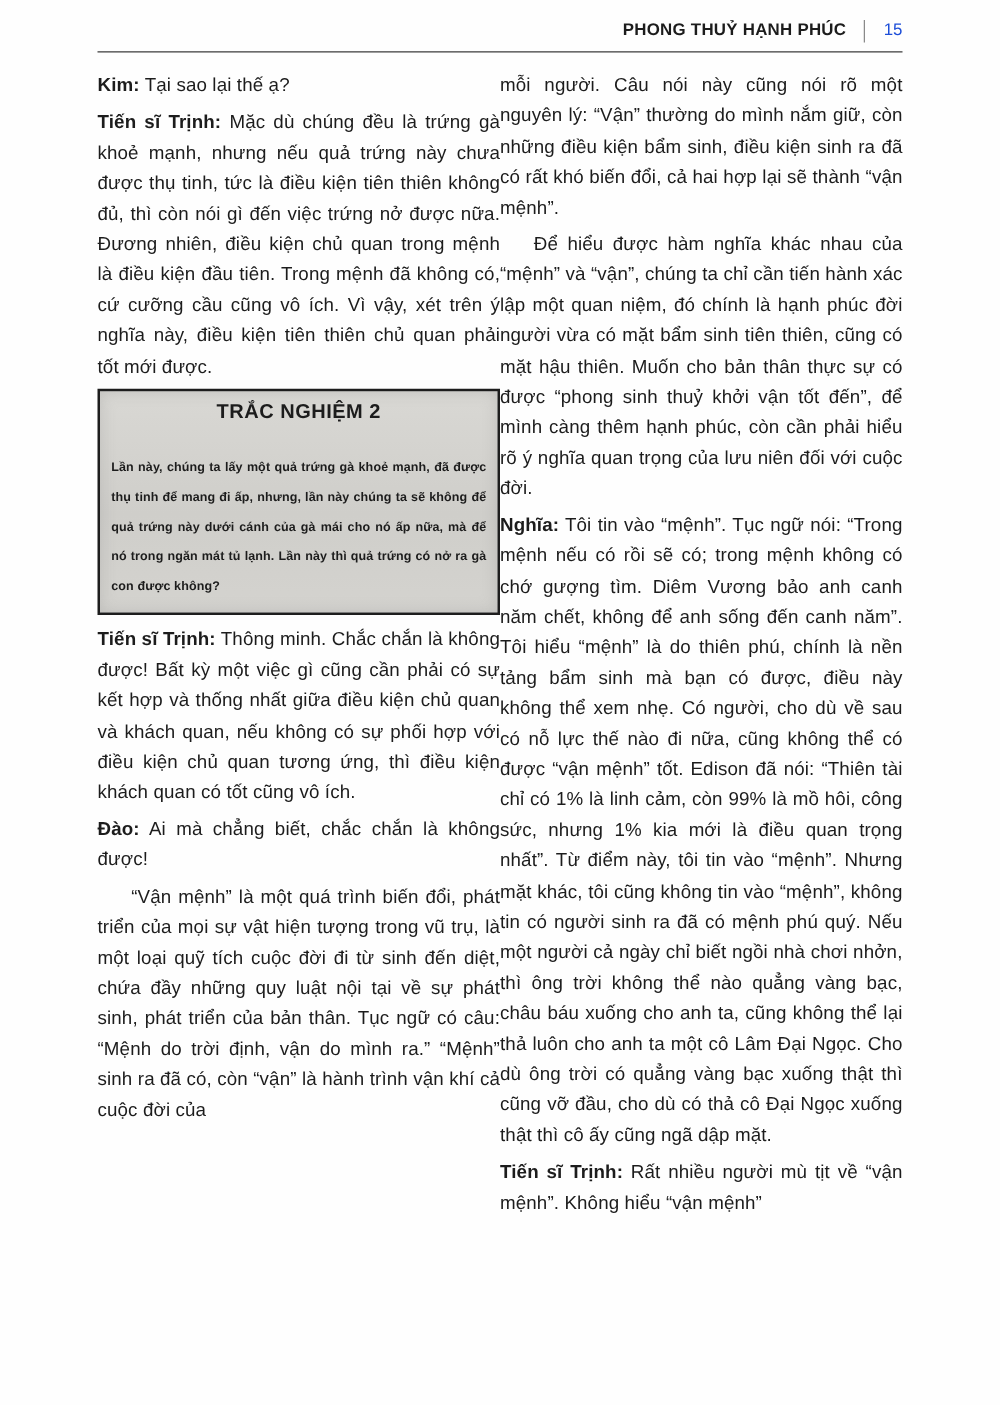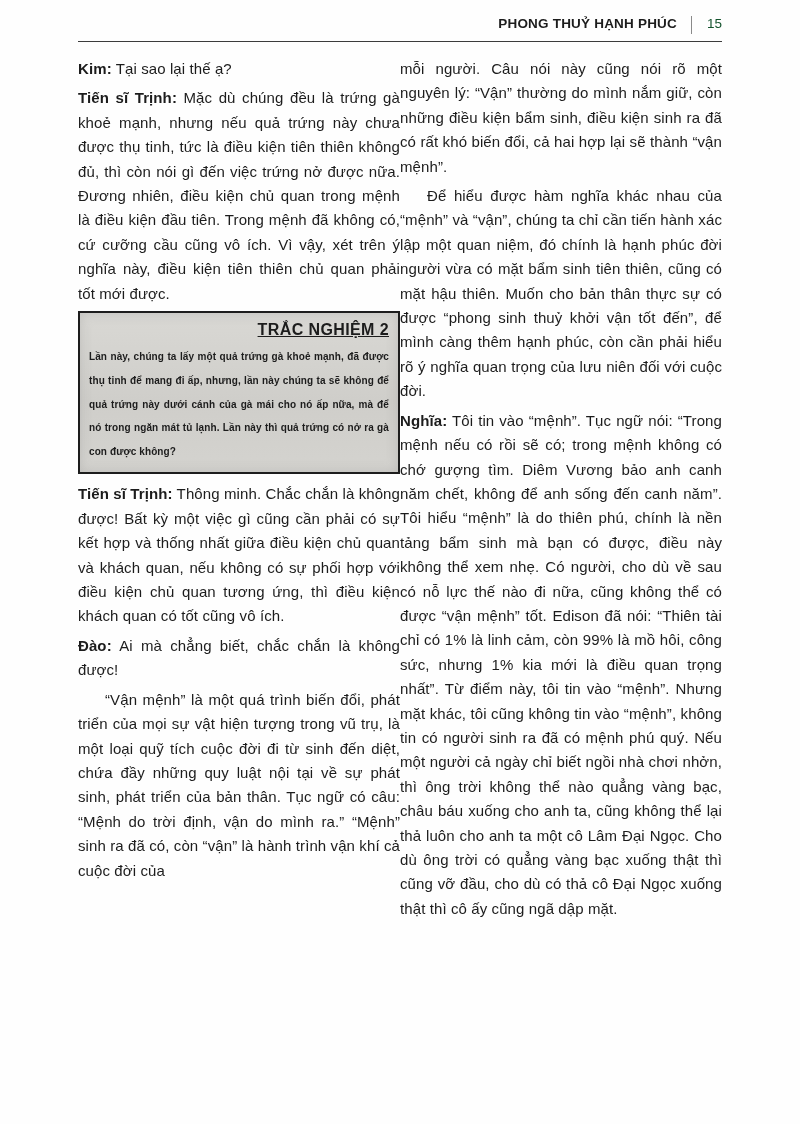--- a/index.html
+++ b/index.html
@@ -25,21 +25,21 @@
     letter-spacing: 0.2px;
   }
   .header .vdiv {
     width: 1px;
     height: 18px;
     background: #8a8a8a;
     margin: 0 14px;
   }
   .header .pageno {
     font-size: 13.5px;
-    color: #14532d;
+    color: #1d4ed8;
     min-width: 16px;
     text-align: right;
   }
   .rule {
     border: none;
     border-top: 1.5px solid #3c3c3c;
     margin-bottom: 15px;
   }
 
   
@@ -58,25 +58,24 @@
   
   .quiz-box {
     border: 2px solid #1d1d1d;
     background: linear-gradient(180deg, #d9d8d4 0%, #cfceca 55%, #d4d3cf 100%);
     padding: 5px 9px 9px 9px;
     margin: 5px 0 8px 0;
     font-weight: bold;
     box-shadow: inset 0 0 12px rgba(120,120,120,0.25);
   }
   .quiz-title {
-    text-align: right;
+    text-align: center;
     font-size: 16px;
     letter-spacing: 0.4px;
-    margin-bottom: 3px;
-    text-decoration: underline;
+    margin-bottom: 21px;
   }
   .quiz-text {
     text-align: justify;
     font-size: 10px;
     line-height: 23.6px;
   }
 </style>
 </head>
 <body>
 
@@ -98,16 +97,17 @@
           <div class="quiz-text">Lần này, chúng ta lấy một quả trứng gà khoẻ mạnh, đã được thụ tinh để mang đi ấp, nhưng, lần này chúng ta sẽ không để quả trứng này dưới cánh của gà mái cho nó ấp nữa, mà để nó trong ngăn mát tủ lạnh. Lần này thì quả trứng có nở ra gà con được không?</div>
         </div>
         <p class="para"><b class="speaker">Tiến sĩ Trịnh:</b> Thông minh. Chắc chắn là không được! Bất kỳ một việc gì cũng cần phải có sự kết hợp và thống nhất giữa điều kiện chủ quan và khách quan, nếu không có sự phối hợp với điều kiện chủ quan tương ứng, thì điều kiện khách quan có tốt cũng vô ích.</p>
         <p class="para"><b class="speaker">Đào:</b> Ai mà chẳng biết, chắc chắn là không được!</p>
         <p class="para indent">“Vận mệnh” là một quá trình biến đổi, phát triển của mọi sự vật hiện tượng trong vũ trụ, là một loại quỹ tích cuộc đời đi từ sinh đến diệt, chứa đầy những quy luật nội tại về sự phát sinh, phát triển của bản thân. Tục ngữ có câu: “Mệnh do trời định, vận do mình ra.” “Mệnh” sinh ra đã có, còn “vận” là hành trình vận khí cả cuộc đời của</p>
       </div>
     <div class="col" id="col-right">
         <p class="para">mỗi người. Câu nói này cũng nói rõ một nguyên lý: “Vận” thường do mình nắm giữ, còn những điều kiện bẩm sinh, điều kiện sinh ra đã có rất khó biến đổi, cả hai hợp lại sẽ thành “vận mệnh”.</p>
         <p class="para indent">Để hiểu được hàm nghĩa khác nhau của “mệnh” và “vận”, chúng ta chỉ cần tiến hành xác lập một quan niệm, đó chính là hạnh phúc đời người vừa có mặt bẩm sinh tiên thiên, cũng có mặt hậu thiên. Muốn cho bản thân thực sự có được “phong sinh thuỷ khởi vận tốt đến”, để mình càng thêm hạnh phúc, còn cần phải hiểu rõ ý nghĩa quan trọng của lưu niên đối với cuộc đời.</p>
         <p class="para"><b class="speaker">Nghĩa:</b> Tôi tin vào “mệnh”. Tục ngữ nói: “Trong mệnh nếu có rồi sẽ có; trong mệnh không có chớ gượng tìm. Diêm Vương bảo anh canh năm chết, không để anh sống đến canh năm”. Tôi hiểu “mệnh” là do thiên phú, chính là nền tảng bẩm sinh mà bạn có được, điều này không thể xem nhẹ. Có người, cho dù về sau có nỗ lực thế nào đi nữa, cũng không thể có được “vận mệnh” tốt. Edison đã nói: “Thiên tài chỉ có 1% là linh cảm, còn 99% là mồ hôi, công sức, nhưng 1% kia mới là điều quan trọng nhất”. Từ điểm này, tôi tin vào “mệnh”. Nhưng mặt khác, tôi cũng không tin vào “mệnh”, không tin có người sinh ra đã có mệnh phú quý. Nếu một người cả ngày chỉ biết ngồi nhà chơi nhởn, thì ông trời không thể nào quẳng vàng bạc, châu báu xuống cho anh ta, cũng không thể lại thả luôn cho anh ta một cô Lâm Đại Ngọc. Cho dù ông trời có quẳng vàng bạc xuống thật thì cũng vỡ đầu, cho dù có thả cô Đại Ngọc xuống thật thì cô ấy cũng ngã dập mặt.</p>
+        <p class="para"><b class="speaker">Tiến sĩ Trịnh:</b> Rất nhiều người mù tịt về “vận mệnh”. Không hiểu “vận mệnh”</p>
       </div>
   </div>
 
 </div>
 
 </body></html>

